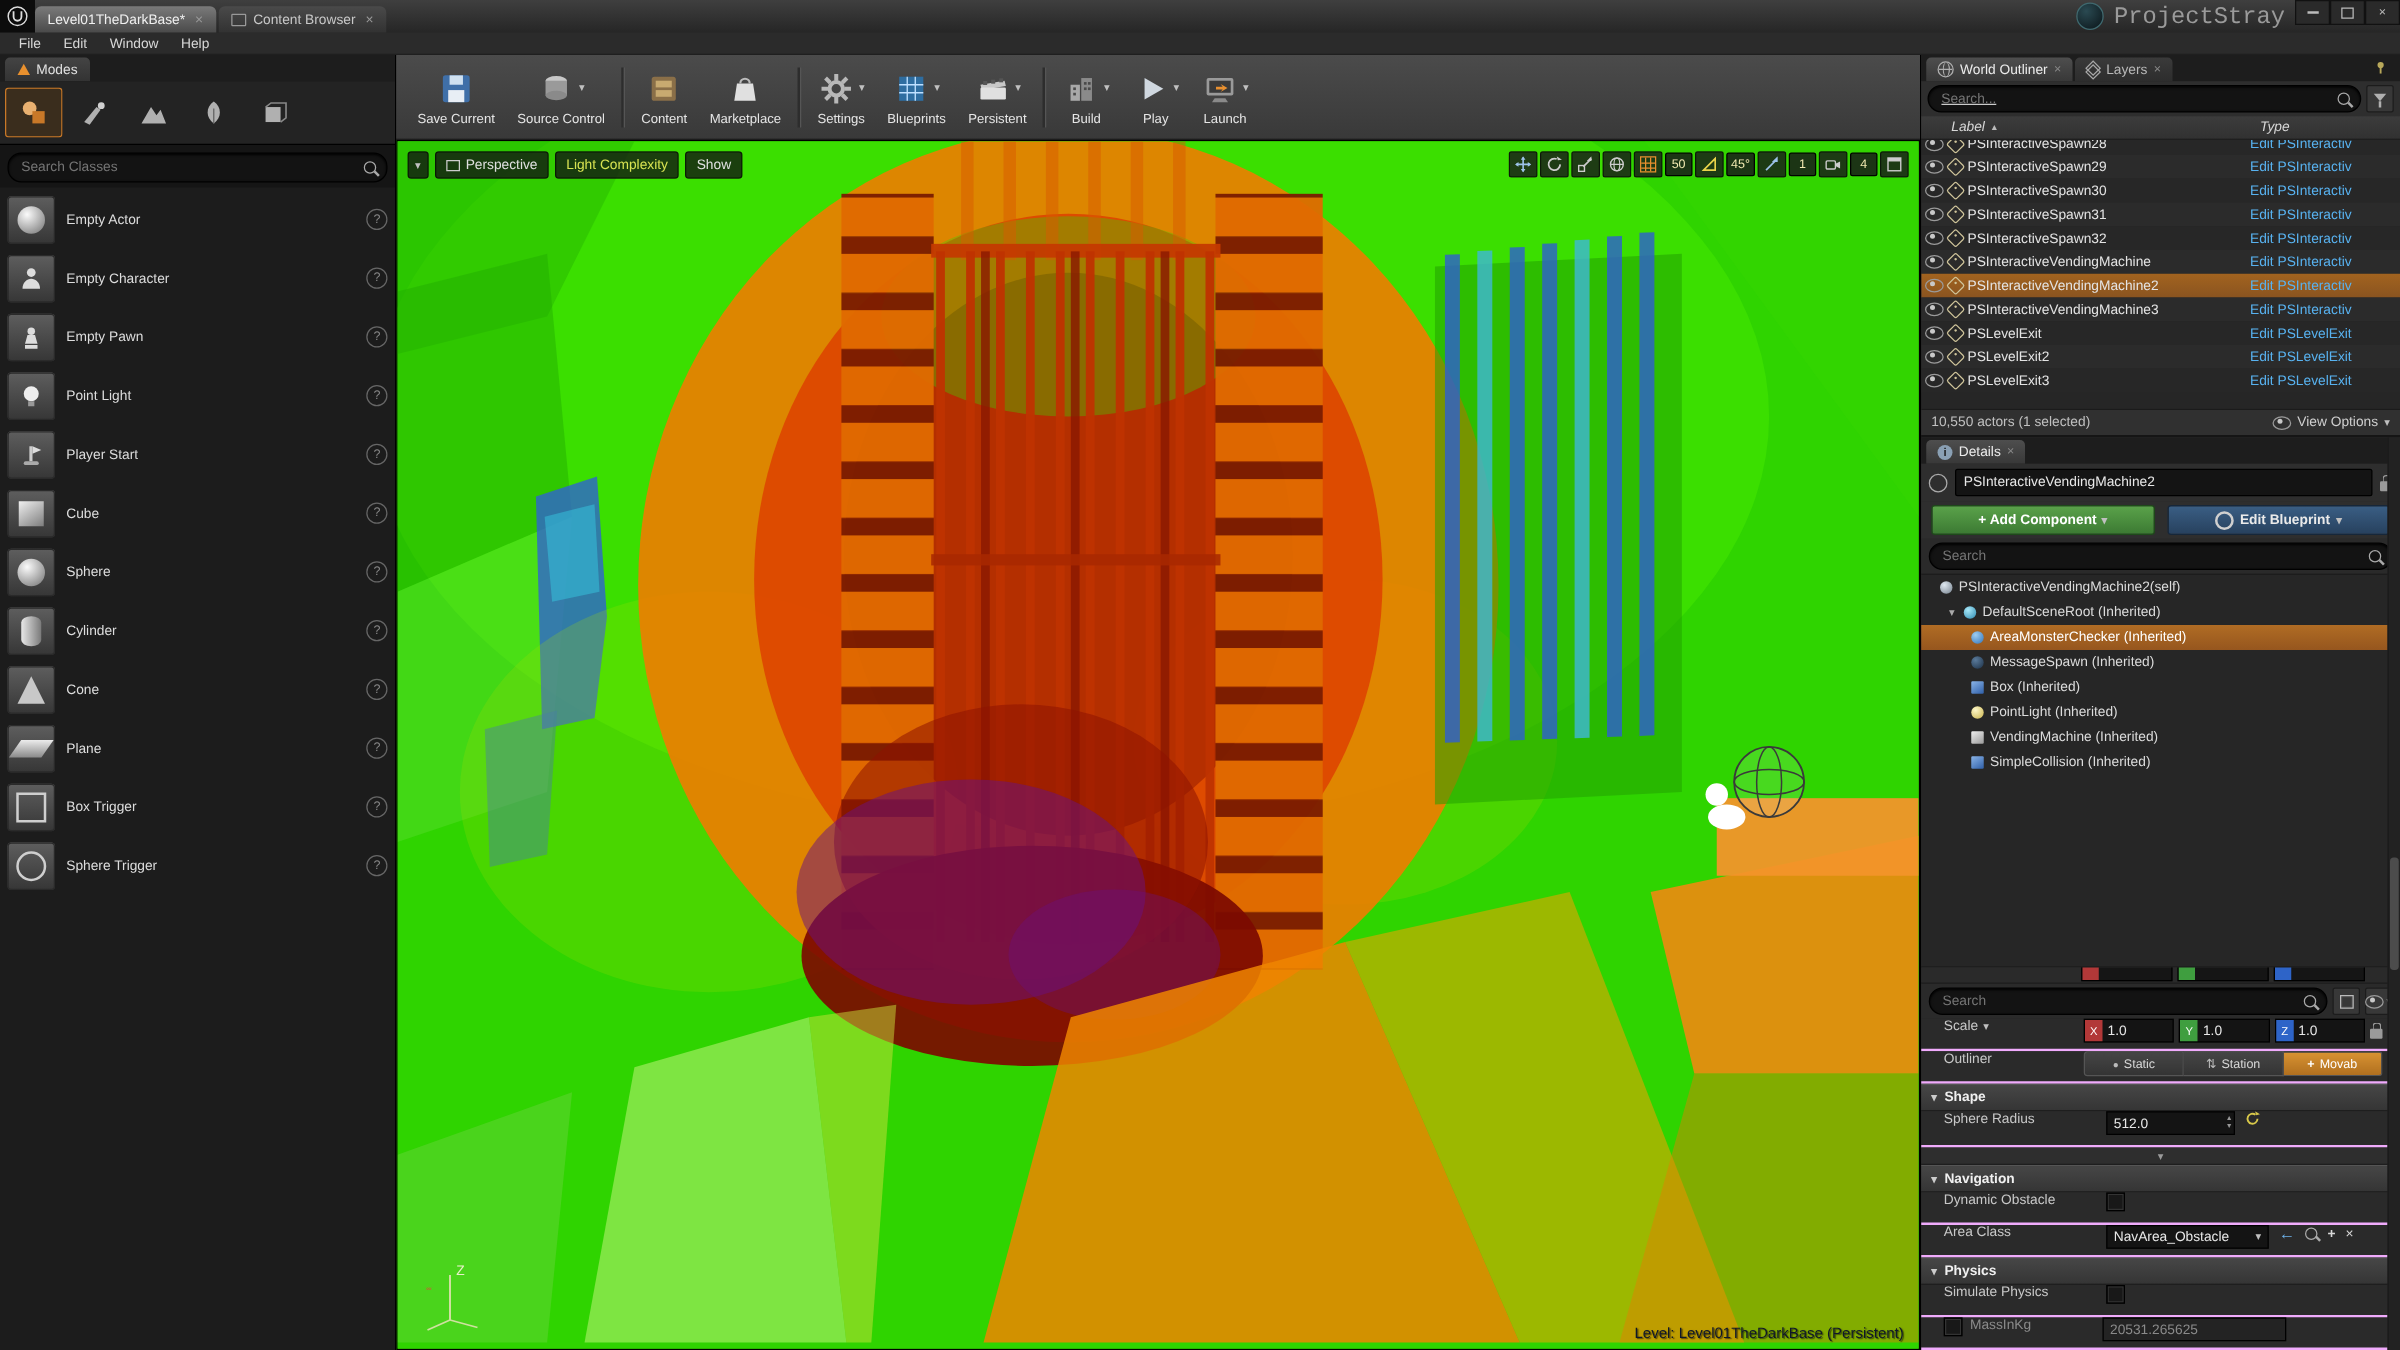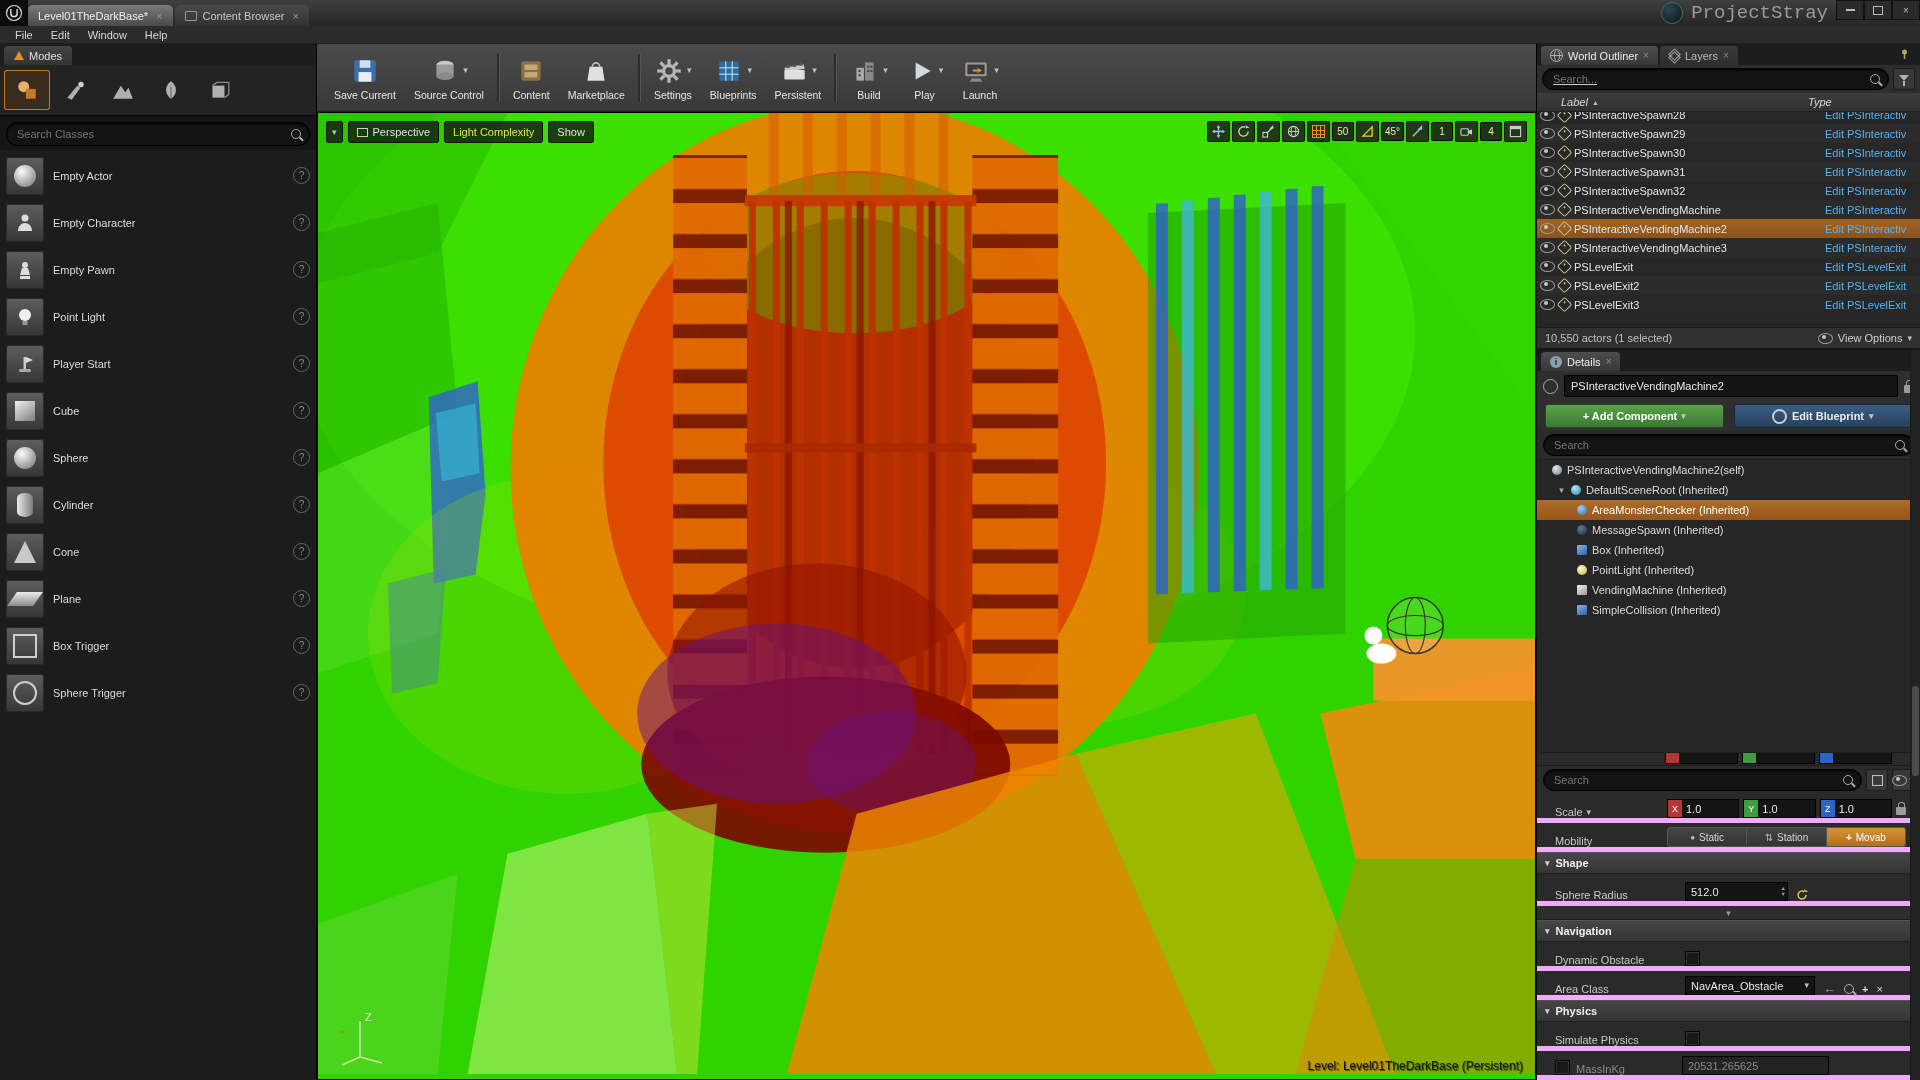--- a/index.html
+++ b/index.html
@@ -97,21 +97,21 @@
   .o-colhead{height:18px;display:flex;align-items:center;background:linear-gradient(#3c3c3c,#313131);border-bottom:1px solid #1e1e1e;padding-left:24px;color:#d8d8d8;font-style:italic;}
   .o-colhead .collabel{flex:1;display:flex;gap:4px;align-items:center;}
   .o-colhead .coltype{width:112px;}
   .o-rows{flex:1;overflow:hidden;position:relative;}
   .o-row{height:19px;display:flex;align-items:center;gap:4px;padding-left:3px;background:#272727;}
   .o-row:nth-child(even){background:#2b2b2b;}
   .o-row.clip{height:12px;overflow:hidden;}
   .o-row.clip > *{margin-top:-6px;}
   .o-row.sel{background:linear-gradient(#a2631f,#8a5420);}
   .o-label{flex:1;color:#e4e4e4;white-space:nowrap;overflow:hidden;}
-  .o-type{width:95px;color:#58b2f0;white-space:nowrap;overflow:hidden;margin-left:24px;}
+  .o-type{width:120px;color:#58b2f0;white-space:nowrap;overflow:hidden;margin-left:24px;}
   .o-footer{height:20px;background:#303030;border-top:1px solid #1b1b1b;display:flex;align-items:center;padding:0 8px;color:#c0c0c0;}
   .o-footer .fspacer{flex:1;}
   .viewopts{display:flex;align-items:center;gap:5px;color:#cfcfcf;}
 
   .eye{width:13px;height:9px;border:1px solid #9a9a9a;border-radius:50%;position:relative;flex:none;}
   .eye::after{content:"";position:absolute;width:4px;height:4px;border-radius:50%;background:#c8c8c8;left:3.2px;top:1.4px;}
   .tagic{width:9px;height:9px;border:1px solid #cfc49a;border-radius:2px;transform:rotate(45deg);flex:none;position:relative;}
   .tagic::after{content:"";position:absolute;width:2.5px;height:2.5px;border-radius:50%;background:#cfc49a;left:1.5px;top:1.5px;}
   .mag{width:8px;height:8px;border:1.5px solid #aaa;border-radius:50%;position:relative;flex:none;}
   .mag::after{content:"";position:absolute;width:5px;height:1.6px;background:#aaa;transform:rotate(45deg);right:-4.4px;bottom:-1.4px;}
@@ -164,21 +164,21 @@
   .ci-cube{border-radius:1px;background:linear-gradient(145deg,#8ab4e8,#2f5fa8);}
   .ci-bulb{background:radial-gradient(circle at 35% 30%,#fdf6c8,#c8b24a);}
   .ci-white{border-radius:1px;background:linear-gradient(145deg,#f0f0f0,#9a9a9a);}
   .d-spacer{flex:1;background:#262626;border-bottom:1px solid #1c1c1c;}
   .clip-row{height:12px;overflow:hidden;display:flex;gap:4px;padding-left:128px;padding-right:28px;background:#2a2a2a;}
   .stub{flex:1;height:17px;margin-top:-8px;background:#151515;border:1px solid #000;display:flex;}
   .stub::before{content:"";width:13px;}
   .stub.sx::before{background:#b23838;}
   .stub.sy::before{background:#3f9e3f;}
   .stub.sz::before{background:#2e64c8;}
-  .prow{display:flex;align-items:flex-end;min-height:24px;border-bottom:5px solid #f0abfc;padding-left:18px;padding-right:14px;background:#2a2a2a;}
+  .prow{display:flex;align-items:flex-start;min-height:24px;border-bottom:2px solid #f0abfc;padding-left:18px;padding-right:14px;background:#2a2a2a;}
   .plabel{width:112px;color:#c8c8c8;flex:none;display:flex;align-items:center;gap:4px;}
   .axis{display:flex;flex:1;gap:4px;align-items:center;}
   .afield{flex:1;display:flex;height:17px;border:1px solid #000;background:#141414;}
   .atag{width:14px;display:flex;align-items:center;justify-content:center;color:#fff;font-size:9px;}
   .atag.ax{background:#b23838;}.atag.ay{background:#3f9e3f;}.atag.az{background:#2e64c8;}
   .aval{flex:1;display:flex;align-items:center;padding-left:4px;color:#e8e8e8;}
   .segbar{display:flex;flex:1;}
   .seg{flex:1;height:18px;border:1px solid #555;border-left:none;background:linear-gradient(#454545,#343434);
     display:flex;align-items:center;justify-content:center;gap:4px;color:#d8d8d8;font-size:10px;}
   .seg:first-child{border-left:1px solid #555;border-radius:3px 0 0 3px;}
@@ -934,21 +934,21 @@
             </div>
             <div class="afield">
               <span class="atag az">Z</span>
               <span class="aval">1.0</span>
             </div>
             <span class="lockic"></span>
           </div>
         </div>
 
         <div class="prow">
-          <span class="plabel">Mobility</span>
+          <span class="plabel">Outliner</span>
           <div class="segbar">
             <div class="seg">
               <span style="font-size:8px;color:#bbb;">●</span>
               <span>Static</span>
             </div>
             <div class="seg">
               <span style="font-size:10px;color:#bbb;">⇅</span>
               <span>Station</span>
             </div>
             <div class="seg sel">

